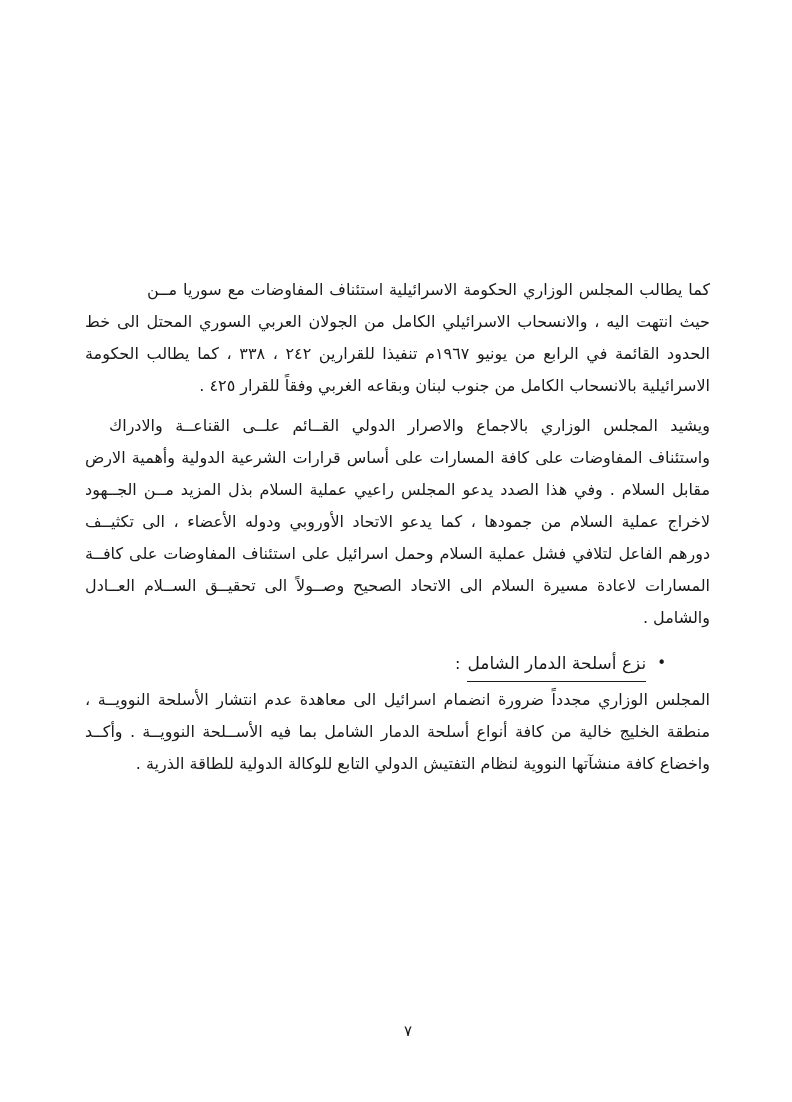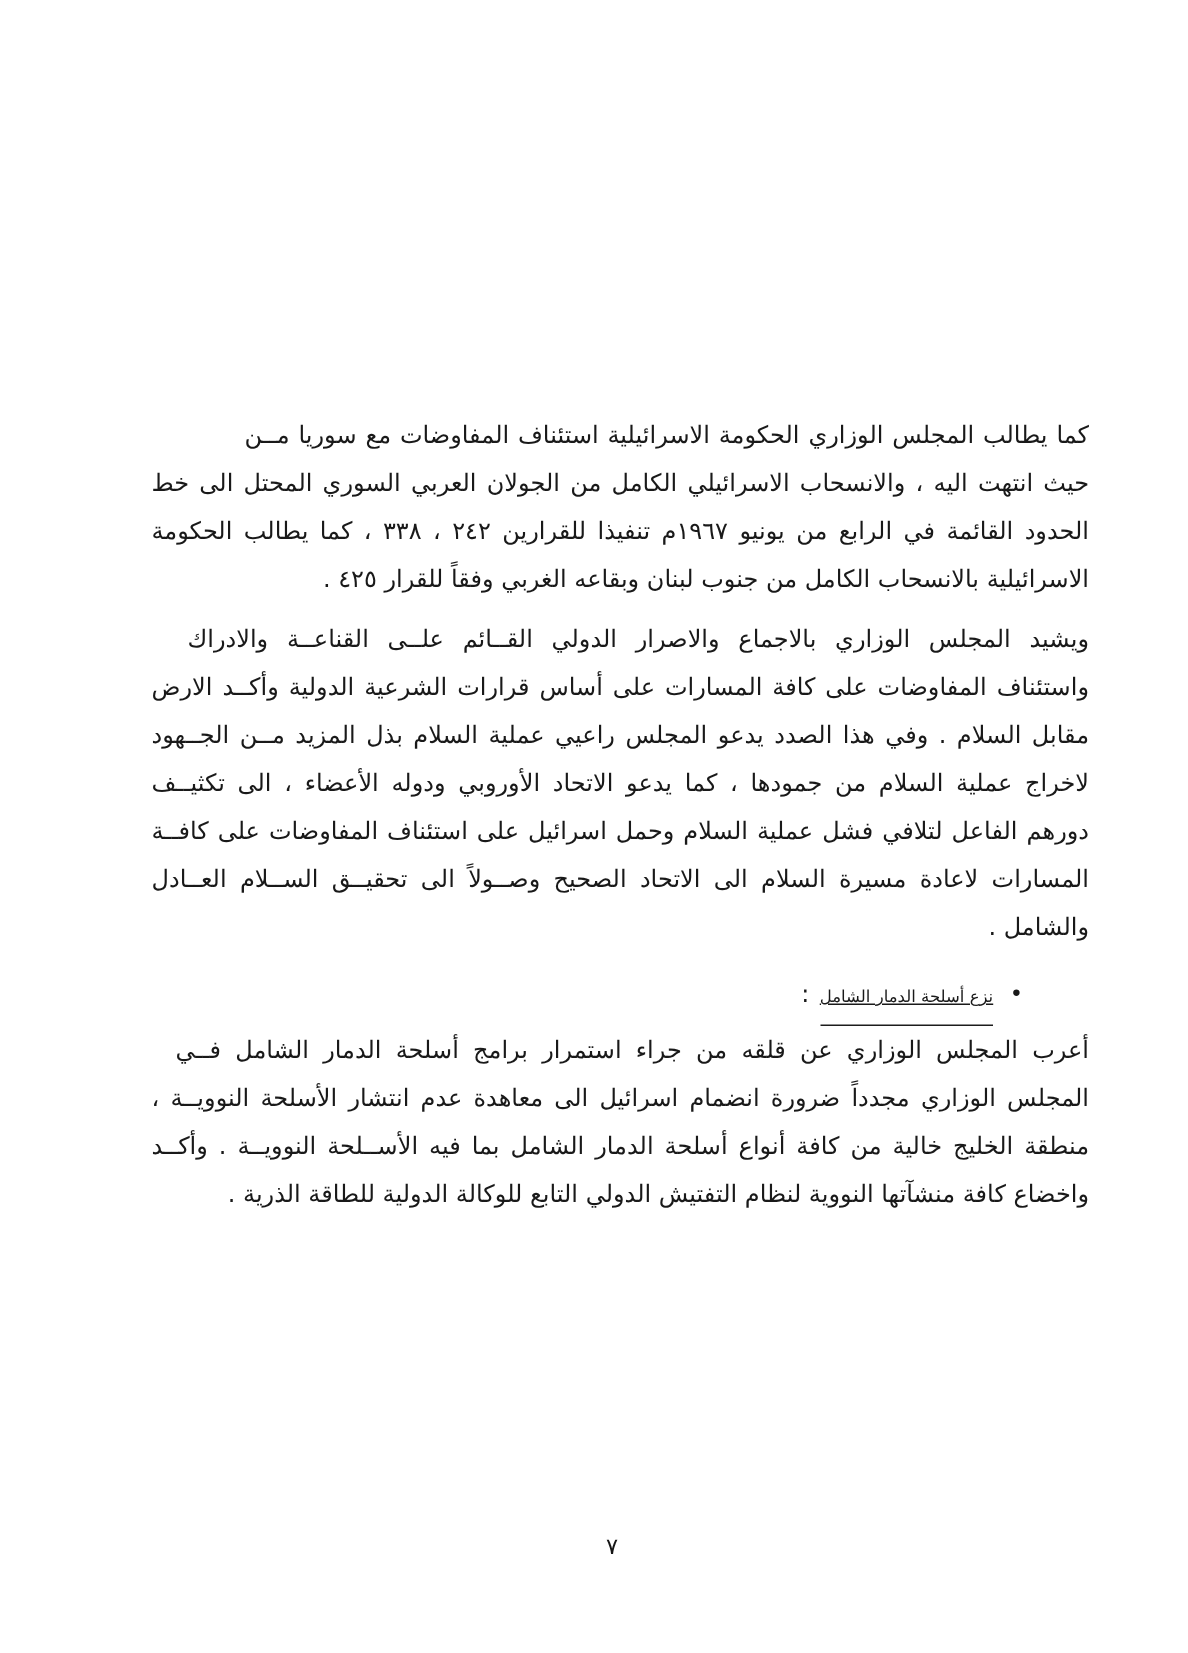--- a/index.html
+++ b/index.html
@@ -12,21 +12,21 @@
     width: 792px;
     height: 1102px;
     background: #ffffff;
     overflow: hidden;
     font-family: "DejaVu Sans", sans-serif;
     color: #191919;
   }
   .text-block {
     position: absolute;
     top: 274px;
-    right: 66px;
+    right: 82px;
     width: 625px;
     direction: rtl;
     font-size: 16px;
     line-height: 32px;
   }
   .line {
     height: 32px;
     overflow: hidden;
     text-align: justify;
     text-align-last: justify;
@@ -56,22 +56,21 @@
   .bullet {
     display: inline-block;
     font-size: 15px;
     margin-left: 11px;
     transform: translateY(-1px);
   }
   .heading-text {
     display: inline-block;
     padding-bottom: 2px;
     border-bottom: 1.5px solid #1c1c1c;
-    font-size: 11px;
-    text-decoration: underline;
+    font-size: 17px;
   }
   .heading-colon {
     margin-right: 7px;
   }
   .page-number {
     position: absolute;
     top: 1022px;
     left: 12px;
     width: 100%;
     text-align: center;
@@ -88,34 +87,33 @@
 
     <div>
       <div class="line short-a">كما يطالب المجلس الوزاري الحكومة الاسرائيلية استئناف المفاوضات مع سوريا مــن</div>
       <div class="line">حيث انتهت اليه ، والانسحاب الاسرائيلي الكامل من الجولان العربي السوري المحتل الى خط</div>
       <div class="line">الحدود القائمة في الرابع من يونيو ١٩٦٧م تنفيذا للقرارين ٢٤٢ ، ٣٣٨ ، كما يطالب الحكومة</div>
       <div class="line lastline">الاسرائيلية بالانسحاب الكامل من جنوب لبنان وبقاعه الغربي وفقاً للقرار ٤٢٥ .</div>
     </div>
 
     <div class="para-2">
       <div class="line short-b">ويشيد المجلس الوزاري بالاجماع والاصرار الدولي القــائم علــى القناعــة والادراك</div>
-      <div class="line">واستئناف المفاوضات على كافة المسارات على أساس قرارات الشرعية الدولية وأكــد الارض</div>
+      <div class="line">واستئناف المفاوضات على كافة المسارات على أساس قرارات الشرعية الدولية وأهمية الارض</div>
       <div class="line">مقابل السلام . وفي هذا الصدد يدعو المجلس راعيي عملية السلام بذل المزيد مــن الجــهود</div>
       <div class="line">لاخراج عملية السلام من جمودها ، كما يدعو الاتحاد الأوروبي ودوله الأعضاء ، الى تكثيــف</div>
       <div class="line">دورهم الفاعل لتلافي فشل عملية السلام وحمل اسرائيل على استئناف المفاوضات على كافــة</div>
       <div class="line">المسارات لاعادة مسيرة السلام الى الاتحاد الصحيح وصــولاً الى تحقيــق الســلام العــادل</div>
       <div class="line lastline">والشامل .</div>
     </div>
 
     <div class="heading-row">
       <span class="bullet">•</span><span class="heading-text">نزع أسلحة الدمار الشامل</span><span class="heading-colon">:</span>
     </div>
 
     <div class="para-3">
-      <div class="line short-c">أعرب المجلس الوزاري عن قلقه من جراء استمرار برامج أسلحة الدمار الشامل فــي</div>
       <div class="line">المجلس الوزاري مجدداً ضرورة انضمام اسرائيل الى معاهدة عدم انتشار الأسلحة النوويــة ،</div>
       <div class="line">منطقة الخليج خالية من كافة أنواع أسلحة الدمار الشامل بما فيه الأســلحة النوويــة . وأكــد</div>
       <div class="line lastline">واخضاع كافة منشآتها النووية لنظام التفتيش الدولي التابع للوكالة الدولية للطاقة الذرية .</div>
     </div>
 
   </div>
 
   <div class="page-number">٧</div>
 
 </div>

